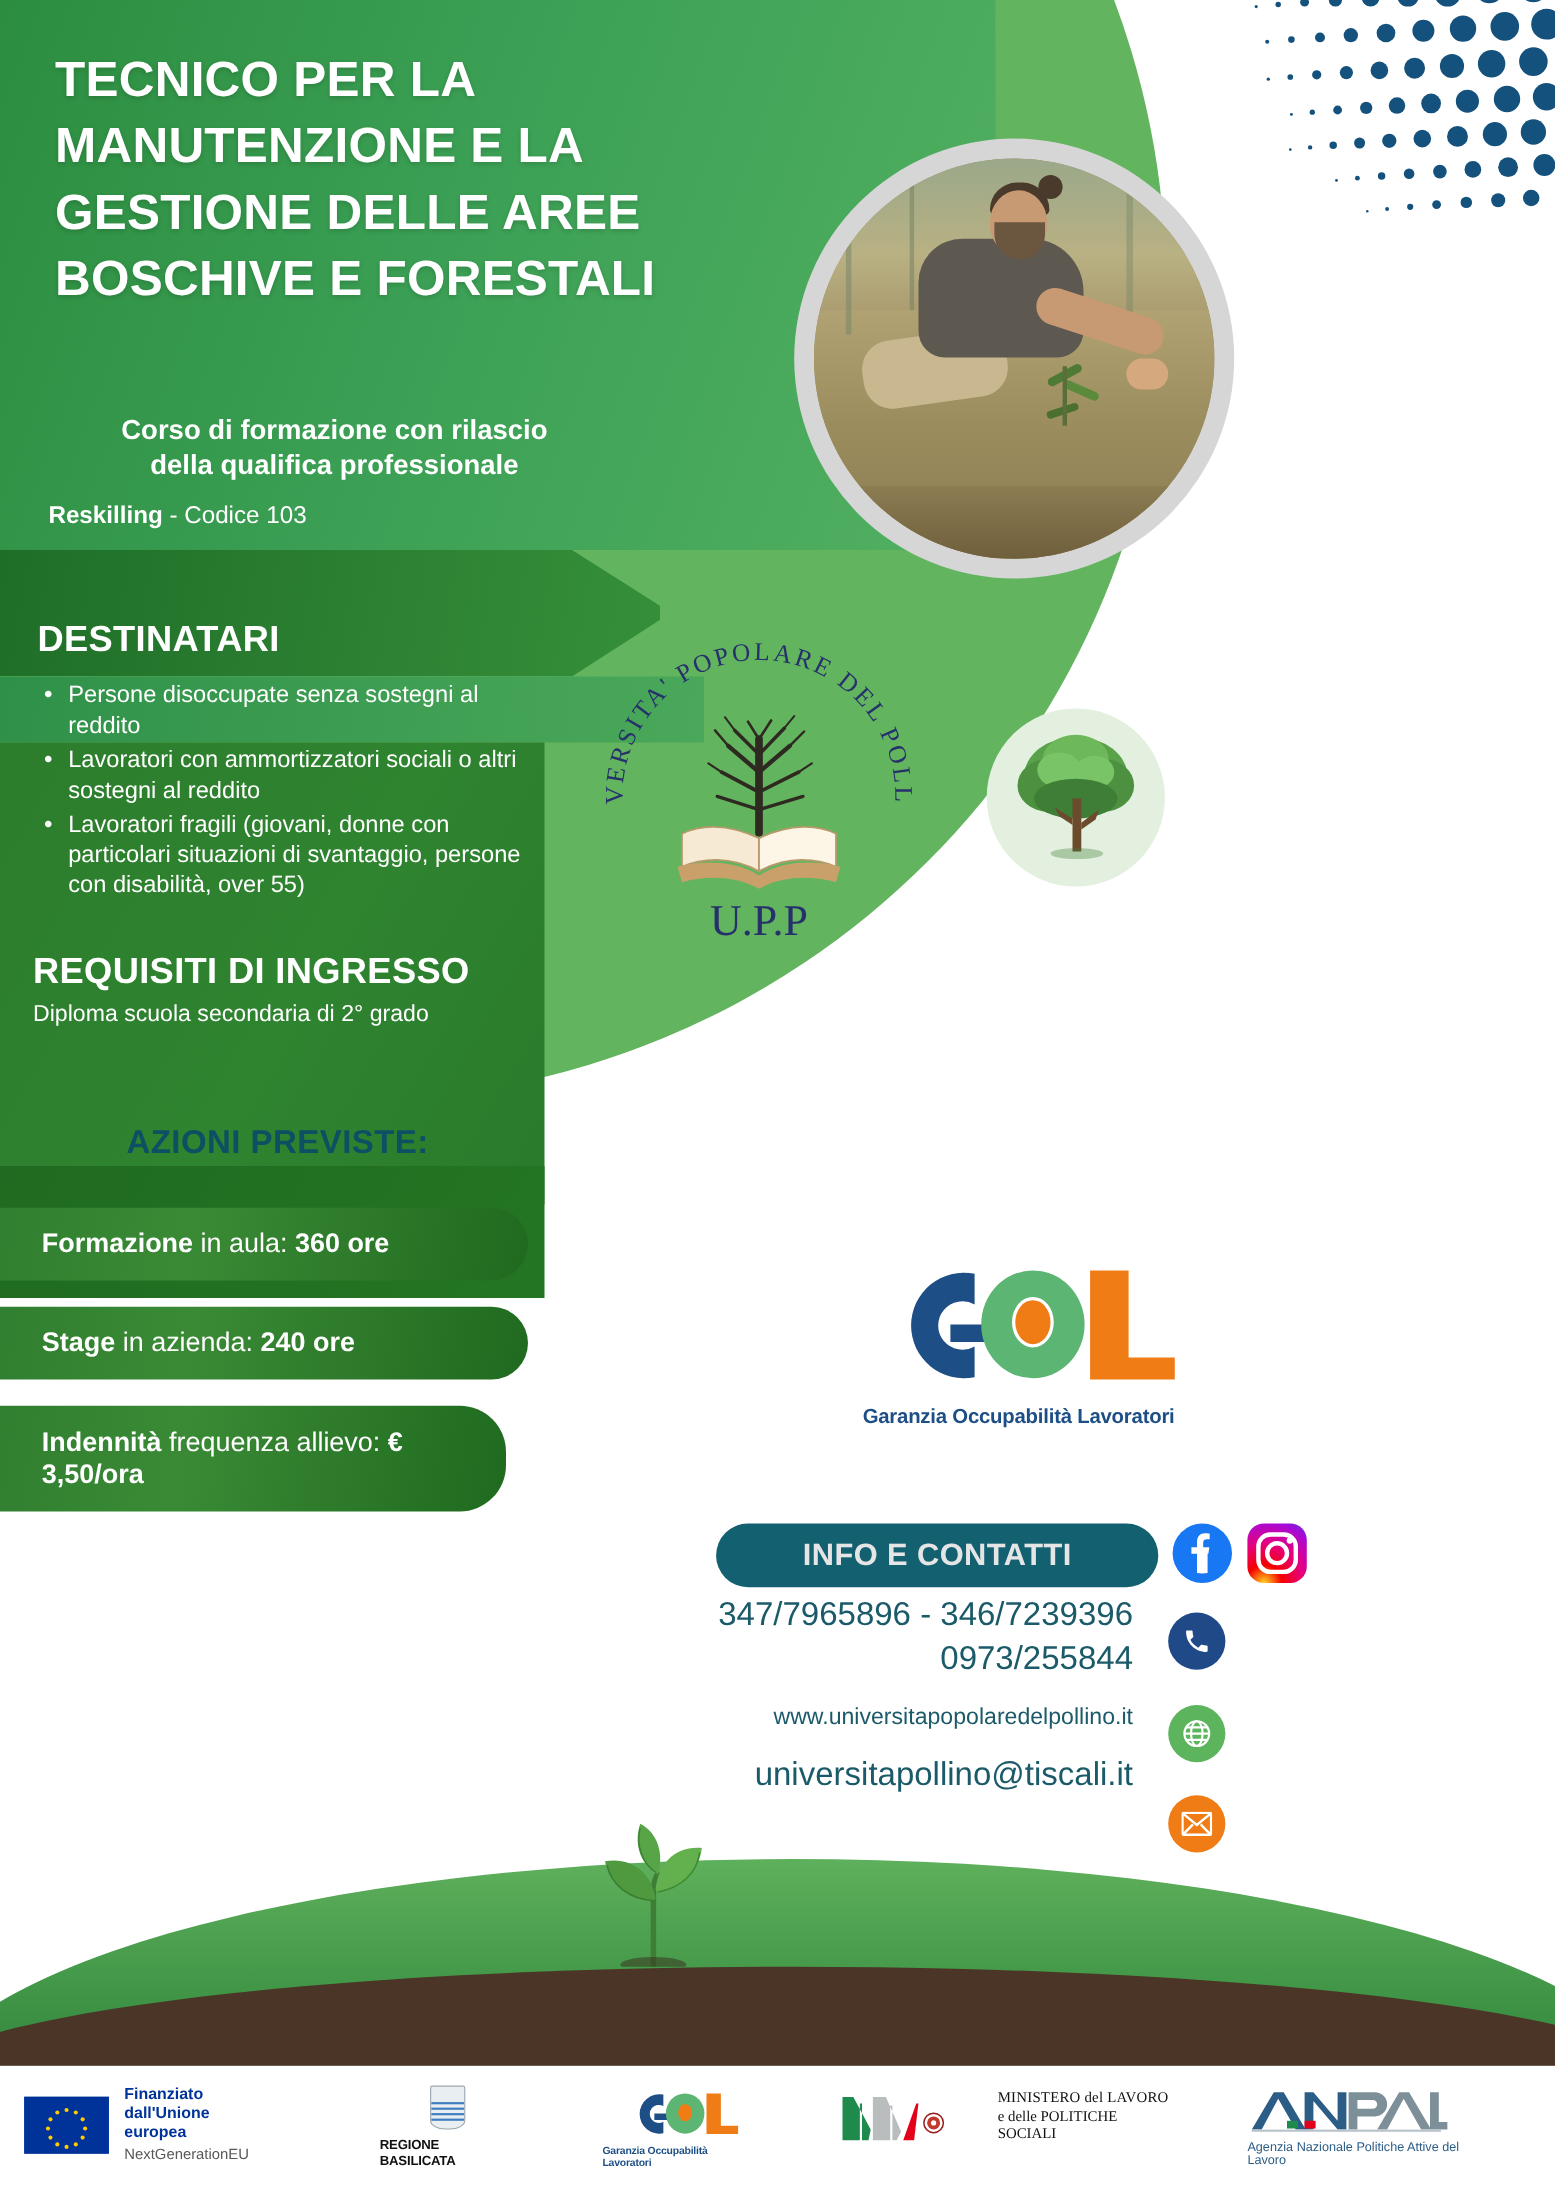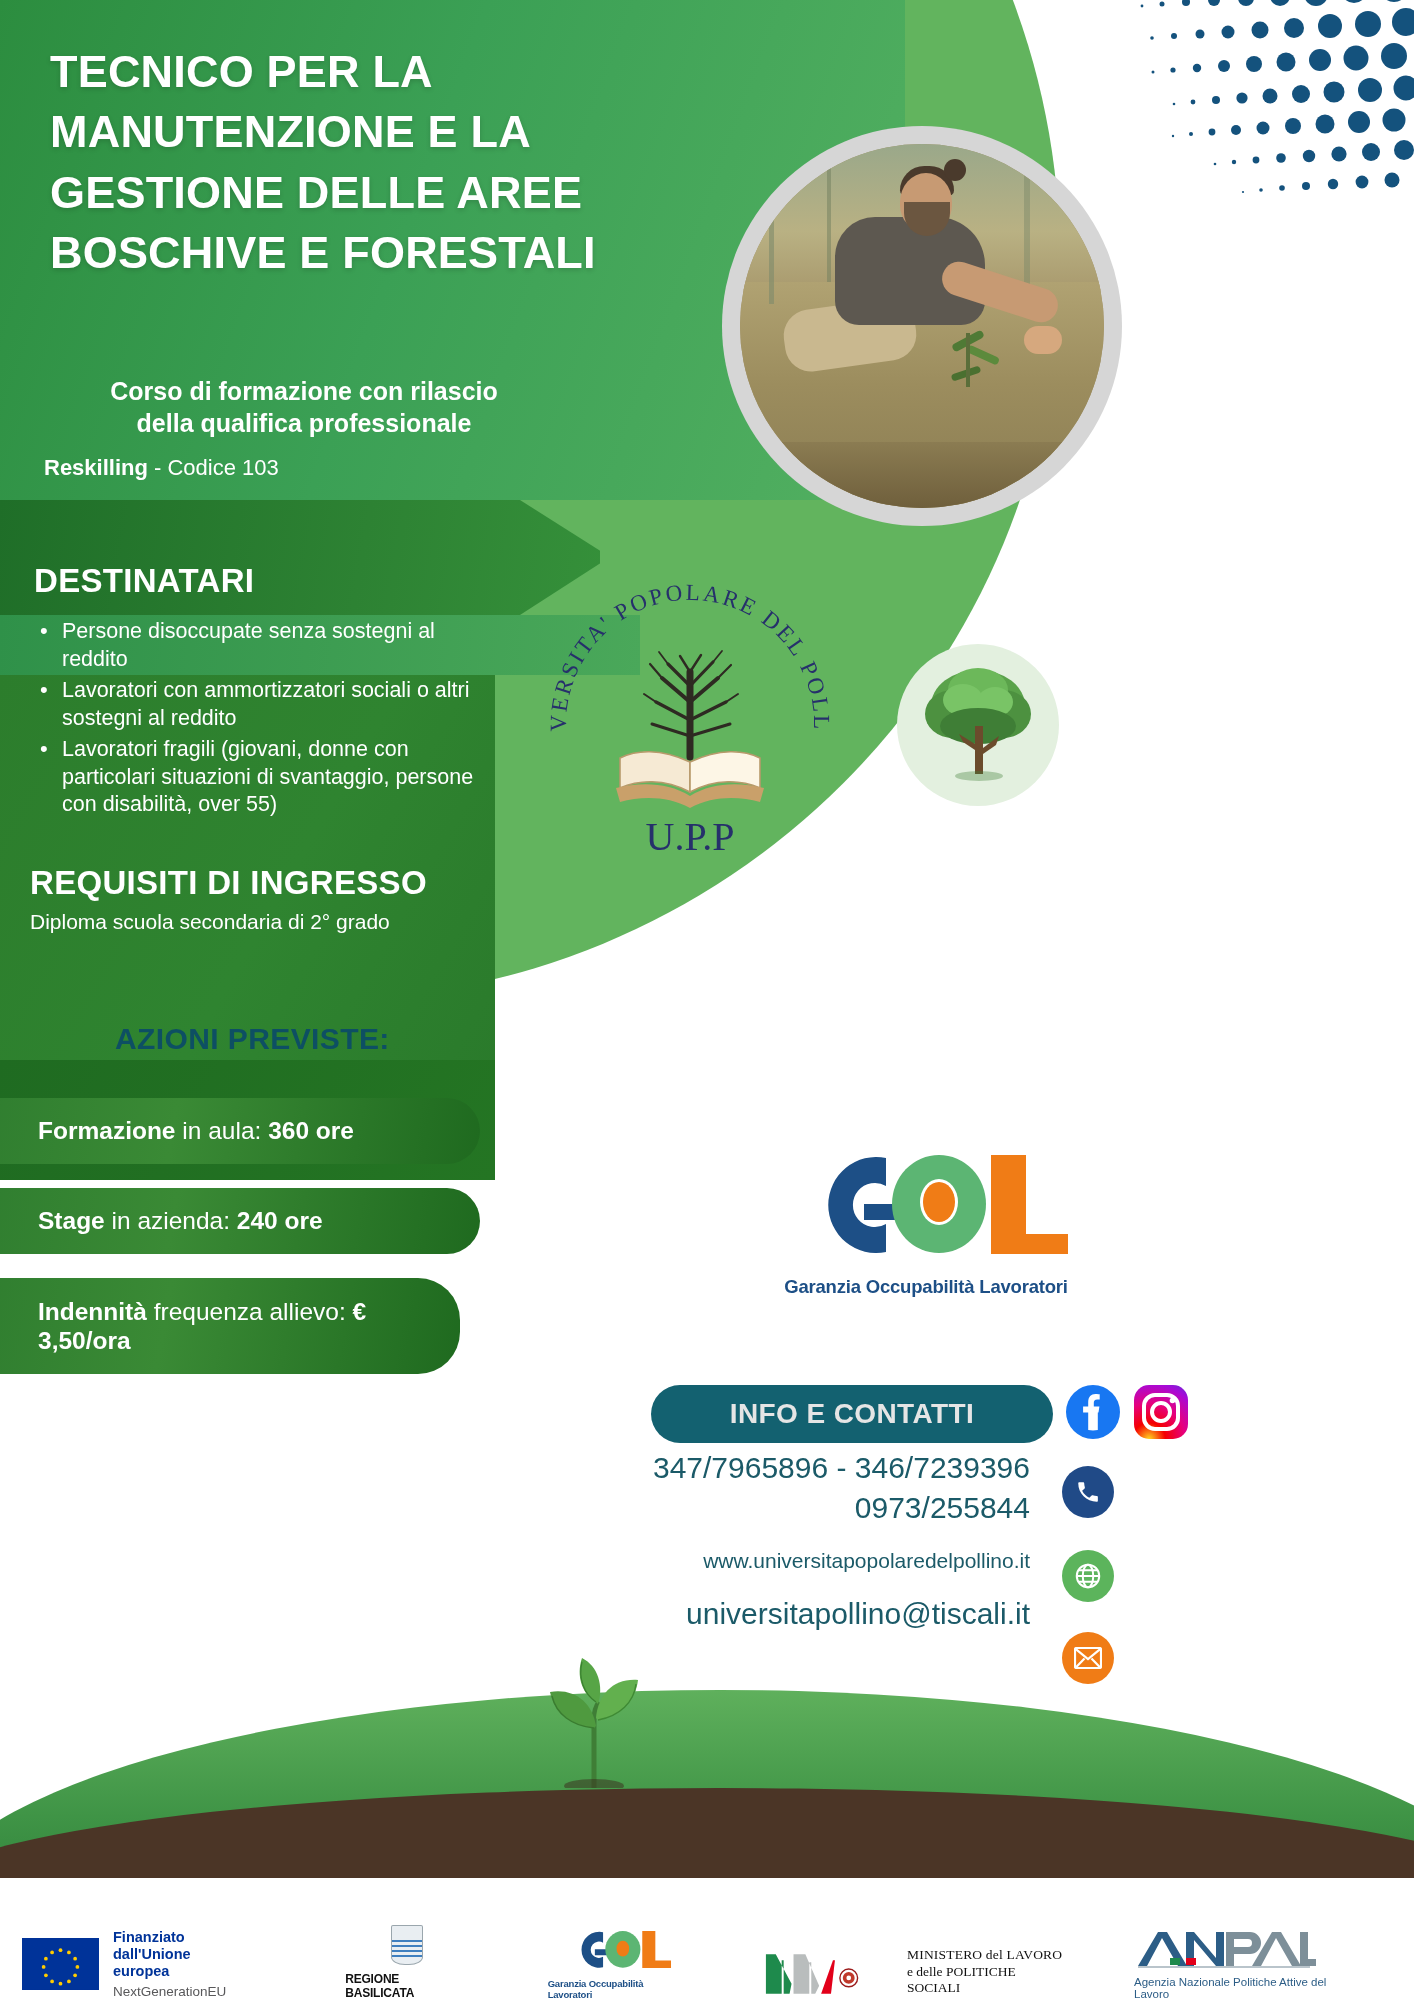--- a/index.html
+++ b/index.html
@@ -239,21 +239,21 @@
   }
   .footer-white {
     position: absolute; left: 0; top: 1878px; width: 1414px; height: 122px;
     background: #ffffff;
   }
   .sprout { position: absolute; left: 520px; top: 1628px; width: 150px; height: 160px; }
 
   
   .footer {
     position: absolute; left: 0; top: 1896px; width: 1362px; height: 104px;
-    display: flex; align-items: flex-end;
+    display: flex; align-items: flex-start;
   }
   .f-item { display: flex; align-items: center; }
   #f-eu   { margin-left: 22px; }
   #f-eu .eu-flag { width: 78px; height: 52px; background: #003399; position: relative; }
   #f-eu .eu-txt { margin-left: 14px; color: #003399; font-size: 14.5px; font-weight: bold; line-height: 1.2; }
   #f-eu .eu-txt .ngeu { color: #58585a; font-weight: normal; font-size: 13.5px; margin-top: 3px; }
 
   #f-reg  { margin-left: 96px; flex-direction: column; }
   #f-reg .shield {
     width: 32px; height: 40px; background: #e9eef2; border: 1px solid #9aa6ad;

